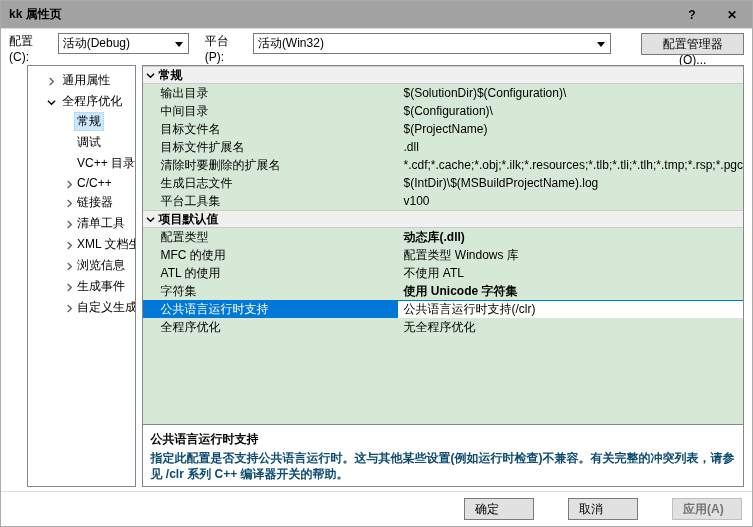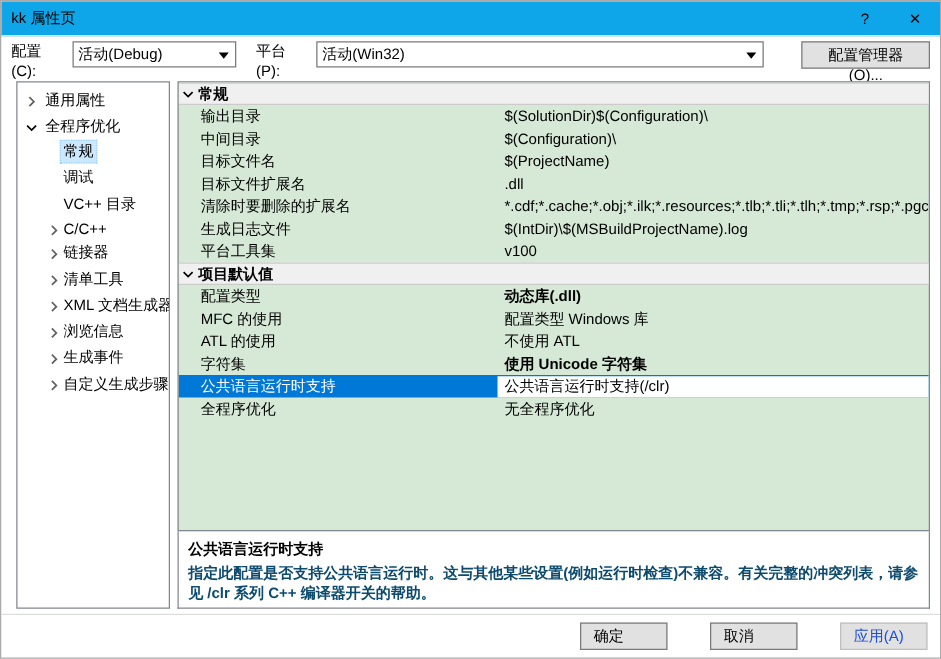--- a/index.html
+++ b/index.html
@@ -1,31 +1,31 @@
 <!DOCTYPE html>
 <html><head>
 <meta charset="utf-8">
 <style>
 * { box-sizing: border-box; margin: 0; padding: 0; font-family: "Microsoft YaHei", "SimSun", Tahoma, sans-serif; font-size: 12px; }
 body { background: #fff; color: #000; width: 753px; height: 527px; overflow: hidden; border: 1px solid #aaa; }
 
-.titlebar { height: 28px; display: flex; align-items: center; padding: 0 0 0 8px; border-bottom: 1px solid #ddd; background: #0ea5e9; }
+.titlebar { height: 28px; display: flex; align-items: center; padding: 0 0 0 8px; border-bottom: 1px solid #ddd; background: #a3a3a3; font-weight: bold; }
 .titlebar .title { flex: 1; }
 .titlebar .winbtn { width: 40px; height: 28px; display: flex; align-items: center; justify-content: center; font-size: 14px; }
 
 .topcontrols { height: 32px; display: flex; align-items: flex-start; gap: 6px; padding: 4px 8px; }
 .topcontrols label { margin-right: 2px; }
 .combo { border: 1px solid #7a7a7a; height: 21px; padding: 2px 18px 2px 4px; background: #fff; position: relative; display: flex; align-items: center; }
 .combo::after { content: ""; position: absolute; right: 5px; top: 50%; margin-top: -2px; border-left: 4px solid transparent; border-right: 4px solid transparent; border-top: 5px solid #000; }
 .combo.c1 { width: 140px; }
 .combo.c2 { width: 386px; }
 .btn { border: 1px solid #7a7a7a; background: #e1e1e1; height: 22px; padding: 2px 10px; cursor: pointer; margin-left: 24px; }
 
 .body { display: flex; height: 430px; }
-.tree { width: 160px; border: 1px solid #828790; margin: 4px 0 4px 12px; padding: 4px 2px; overflow: auto; }
+.tree { width: 160px; border: 1px solid #828790; margin: 4px 0 4px 26px; padding: 4px 14px; overflow: auto; }
 .tree ul { list-style: none; }
 .tree li { padding: 1px 0 1px 4px; white-space: nowrap; }
 .tree .toggle { display: inline-block; width: 10px; text-align: center; vertical-align: middle; }
 .tree .node { display: inline-flex; align-items: center; padding: 1px 3px; }
 .tree .selected { background: #cce8ff; border: 1px dotted #99d1ff; padding: 0 2px; }
 .tree ul ul { margin-left: 14px; }
 
 .right { flex: 1; display: flex; flex-direction: column; margin: 4px 8px 4px 6px; }
 .grid { flex: 1; border: 1px solid #828790; background: #d6e8d6; overflow: auto; }
 .group { background: #f0f0f0; border-top: 1px solid #cbcbcb; border-bottom: 1px solid #cbcbcb; display: flex; align-items: center; height: 18px; padding-left: 2px; font-weight: bold; }
@@ -37,21 +37,21 @@
 .row.selected { background: #0078d7; color: #fff; }
 .row.selected .v { color: #000; background: #fff; position: relative; }
 .row .k, .row .v { border-right: none; }
 
 .desc { border: 1px solid #828790; border-top: none; padding: 6px 8px 8px 8px; height: 62px; }
 .desc .dt { font-weight: bold; margin-bottom: 2px; }
 .desc .dd { color: #0c4a6e; line-height: 1.35; font-weight: bold; }
 
 .footer { height: 34px; display: flex; align-items: center; justify-content: flex-end; gap: 10px; padding: 0 10px; border-top: 1px solid #ddd; }
 .footer .btn { width: 70px; text-align: left; }
-.footer .btn.disabled { color: #1d4ed8; border-color: #bfbfbf; }
+.footer .btn.disabled { color: #737373; border-color: #bfbfbf; font-weight: bold; }
 
 svg.chev { width: 9px; height: 9px; vertical-align: middle; }
 </style>
 </head>
 <body>
 
 <div class="titlebar">
   <span class="title">kk 属性页</span>
   <div class="winbtn">
       <span>?</span>

